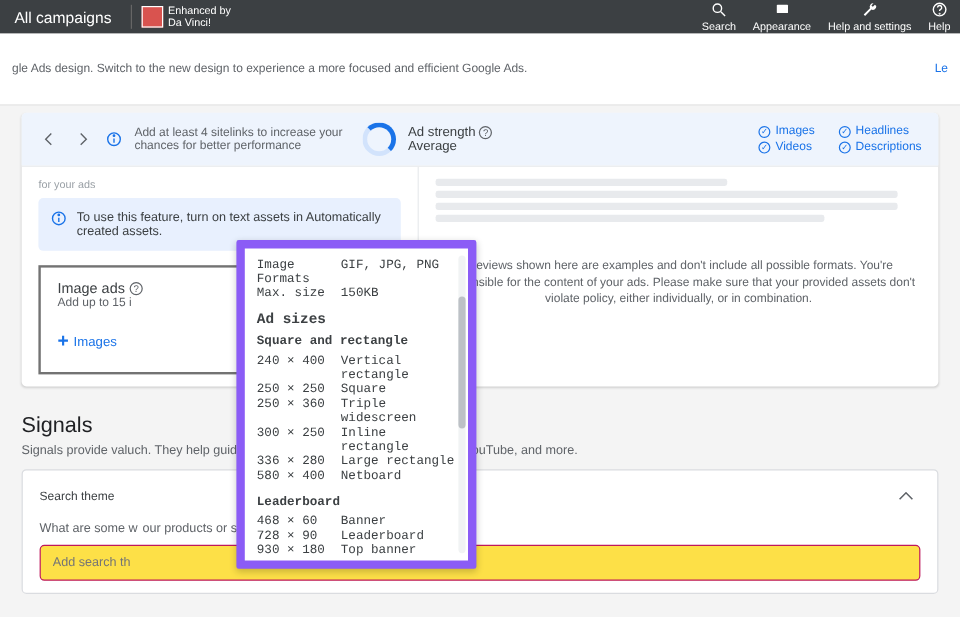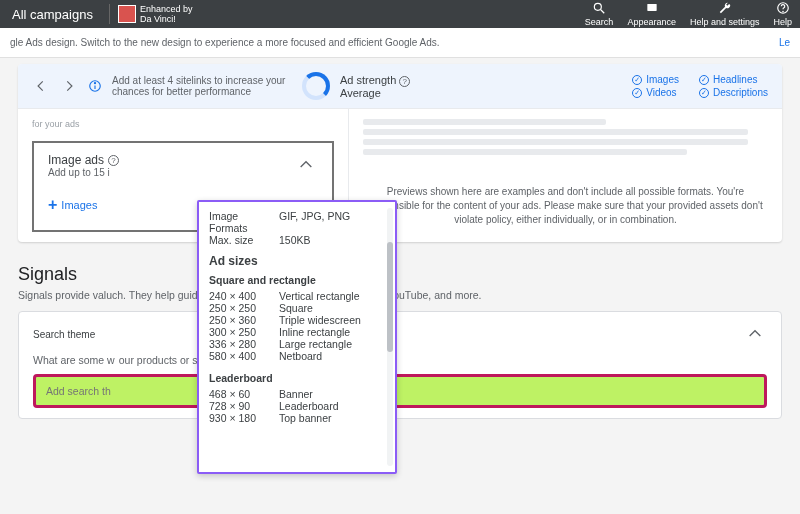--- a/index.html
+++ b/index.html
@@ -5,21 +5,21 @@
   * { box-sizing: border-box; margin: 0; padding: 0; }
   body { font-family: Arial, "Helvetica Neue", sans-serif; font-size: 12px; color: #3c4043; background: #f4f4f4; width: 800px; height: 514px; overflow: hidden; position: relative; }
   .topbar { background: #3c4043; height: 28px; display: flex; align-items: center; color: #fff; padding: 0 8px; gap: 47px; }
   .topbar-left { display:flex; align-items:center; gap:8px; }
   .topbar-title { font-size: 13px; margin-left: 4px;}
   .enhanced { display:flex; align-items:center; font-size:9px; line-height:10px; margin-left:8px; border-left:1px solid #666; padding-left:8px; height:100%; }
   .enhanced-avatar { width:18px; height:18px; background:#d9534f; border:1px solid #fff; margin-right:4px; }
   .topbar-right { margin-left:auto; display:flex; gap:14px; }
   .topbar-action { display:flex; flex-direction:column; align-items:center; font-size:9px; gap:2px; }
   .topbar-icon { width:14px; height:14px; }
-  .banner { background:#fff; font-size:10px; color:#5f6368; padding:9px 10px; display:flex; justify-content:space-between; border-bottom:1px solid #e0e0e0; }
+  .banner { background:#fff; font-size:10px; color:#5f6368; padding:24px 10px; display:flex; justify-content:space-between; border-bottom:1px solid #e0e0e0; }
   .banner a { color:#1a73e8; text-decoration:none; }
   .content { padding: 6px 18px 0 18px; }
   .card { background:#fff; border-radius:4px; box-shadow:0 1px 2px rgba(0,0,0,.15); }
   .strength-row { display:flex; align-items:center; padding:8px 14px; gap:10px; background:#eef4fd; border-radius:4px 4px 0 0;}
   .chev { width:18px; height:18px; display:flex; align-items:center; justify-content:center; color:#5f6368; cursor:pointer; }
   .tip-text { font-size:10px; color:#5f6368; flex:1; max-width:180px;}
   .donut { width:28px; height:28px; border-radius:50%; border:4px solid #d2e3fc; border-top-color:#1a73e8; border-right-color:#1a73e8; }
   .strength-label { font-size:11px; }
   .checks { display:grid; grid-template-columns:auto auto; gap:2px 20px; margin-left:auto; font-size:10px; }
   .check { display:flex; align-items:center; gap:4px; color:#1a73e8; }
@@ -40,23 +40,23 @@
   .plus { font-size:16px; font-weight:bold; }
   .preview-skel { display:flex; flex-direction:column; gap:4px; }
   .skel { background:#e8eaed; height:6px; border-radius:2px; }
   .preview-note { font-size:10px; color:#5f6368; text-align:center; margin-top:30px; line-height:1.4; }
   .signals { margin-top:22px; }
   .signals h2 { font-size:18px; font-weight:400; color:#202124; margin-bottom:4px;}
   .signals-sub { font-size:10.5px; color:#5f6368; margin-bottom:10px;}
   .themes-card { background:#fff; border:1px solid #dadce0; border-radius:4px; padding:10px 14px; }
   .themes-head { display:flex; align-items:center; font-size:10px; font-weight:500; margin-bottom:8px;}
   .themes-q { font-size:10.5px; color:#5f6368; display:flex; align-items:center; gap:4px; margin-bottom:8px;}
-  .themes-input { width:100%; border:3px solid #be185d; border-radius:4px; padding:8px 10px; font-size:10.5px; color:#5f6368; background: #bef264;}
+  .themes-input { width:100%; border:1px solid #be185d; border-radius:4px; padding:8px 10px; font-size:10.5px; color:#5f6368; background: #fde047;}
   
-  .popover { position:absolute; left:197px; top:200px; width:200px; height:274px; background:#fff; border:2px solid #8b5cf6; box-shadow:0 2px 6px rgba(0,0,0,.2); border-radius:2px; padding:8px 10px 8px 10px; z-index:50; overflow:hidden; font-size:10.5px; color:#3c4043;}
+  .popover { position:absolute; left:197px; top:200px; width:200px; height:274px; background:#fff; border:7px solid #8b5cf6; box-shadow:0 2px 6px rgba(0,0,0,.2); border-radius:2px; padding:8px 10px 8px 10px; z-index:50; overflow:hidden; font-size:10.5px; color:#3c4043;font-family:Liberation Mono, monospace;}
   .popover h3 { font-size:12px; font-weight:700; margin:8px 0 6px 0; }
   .popover h4 { font-size:10.5px; font-weight:700; margin:6px 0 4px 0; }
   .popover-row { display:flex; }
   .popover-row .k { width:70px; flex-shrink:0; }
   .popover-row .v { flex:1; }
   .popover-scroll { position:absolute; right:2px; top:6px; bottom:6px; width:6px; background:#f1f3f4; border-radius:3px; }
   .popover-thumb { position:absolute; right:2px; top:40px; width:6px; height:110px; background:#bdc1c6; border-radius:3px; }
   svg { display:block; }
 </style>
 </head>
@@ -150,20 +150,28 @@
         <div class="check">
             <span class="check-circle">✓</span>
             <span>Descriptions</span>
           </div>
       </div>
     </div>
 
     <div class="columns">
       <div class="leftcol">
         <div class="truncated-tip">for your ads</div>
+        <div class="info-banner">
+          <svg class="info-icon" viewBox="0 0 24 24" fill="none" stroke="#1a73e8" stroke-width="2">
+              <circle cx="12" cy="12" r="9"></circle>
+              <line x1="12" y1="11" x2="12" y2="17"></line>
+              <circle cx="12" cy="7" r="1" fill="#1a73e8"></circle>
+            </svg>
+          <span>To use this feature, turn on text assets in Automatically created assets.</span>
+        </div>
 
         <div class="redbox">
           <div class="imgads-head">
             <div>
               <div class="imgads-title">
                 <span>Image ads</span>
                 <span class="q">?</span>
               </div>
               <div class="imgads-sub">Add up to 15 i</div>
             </div>

